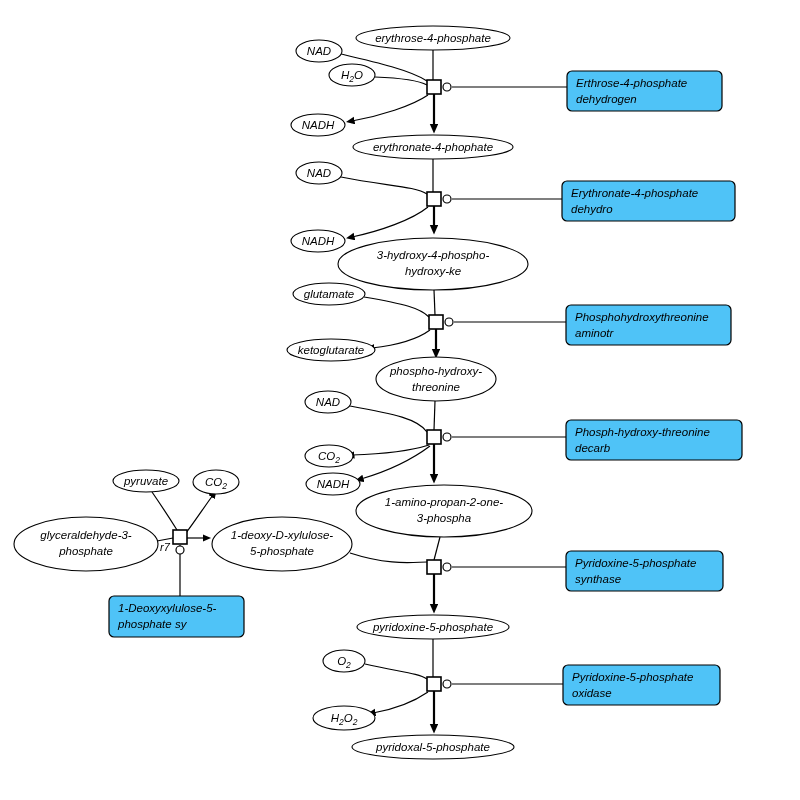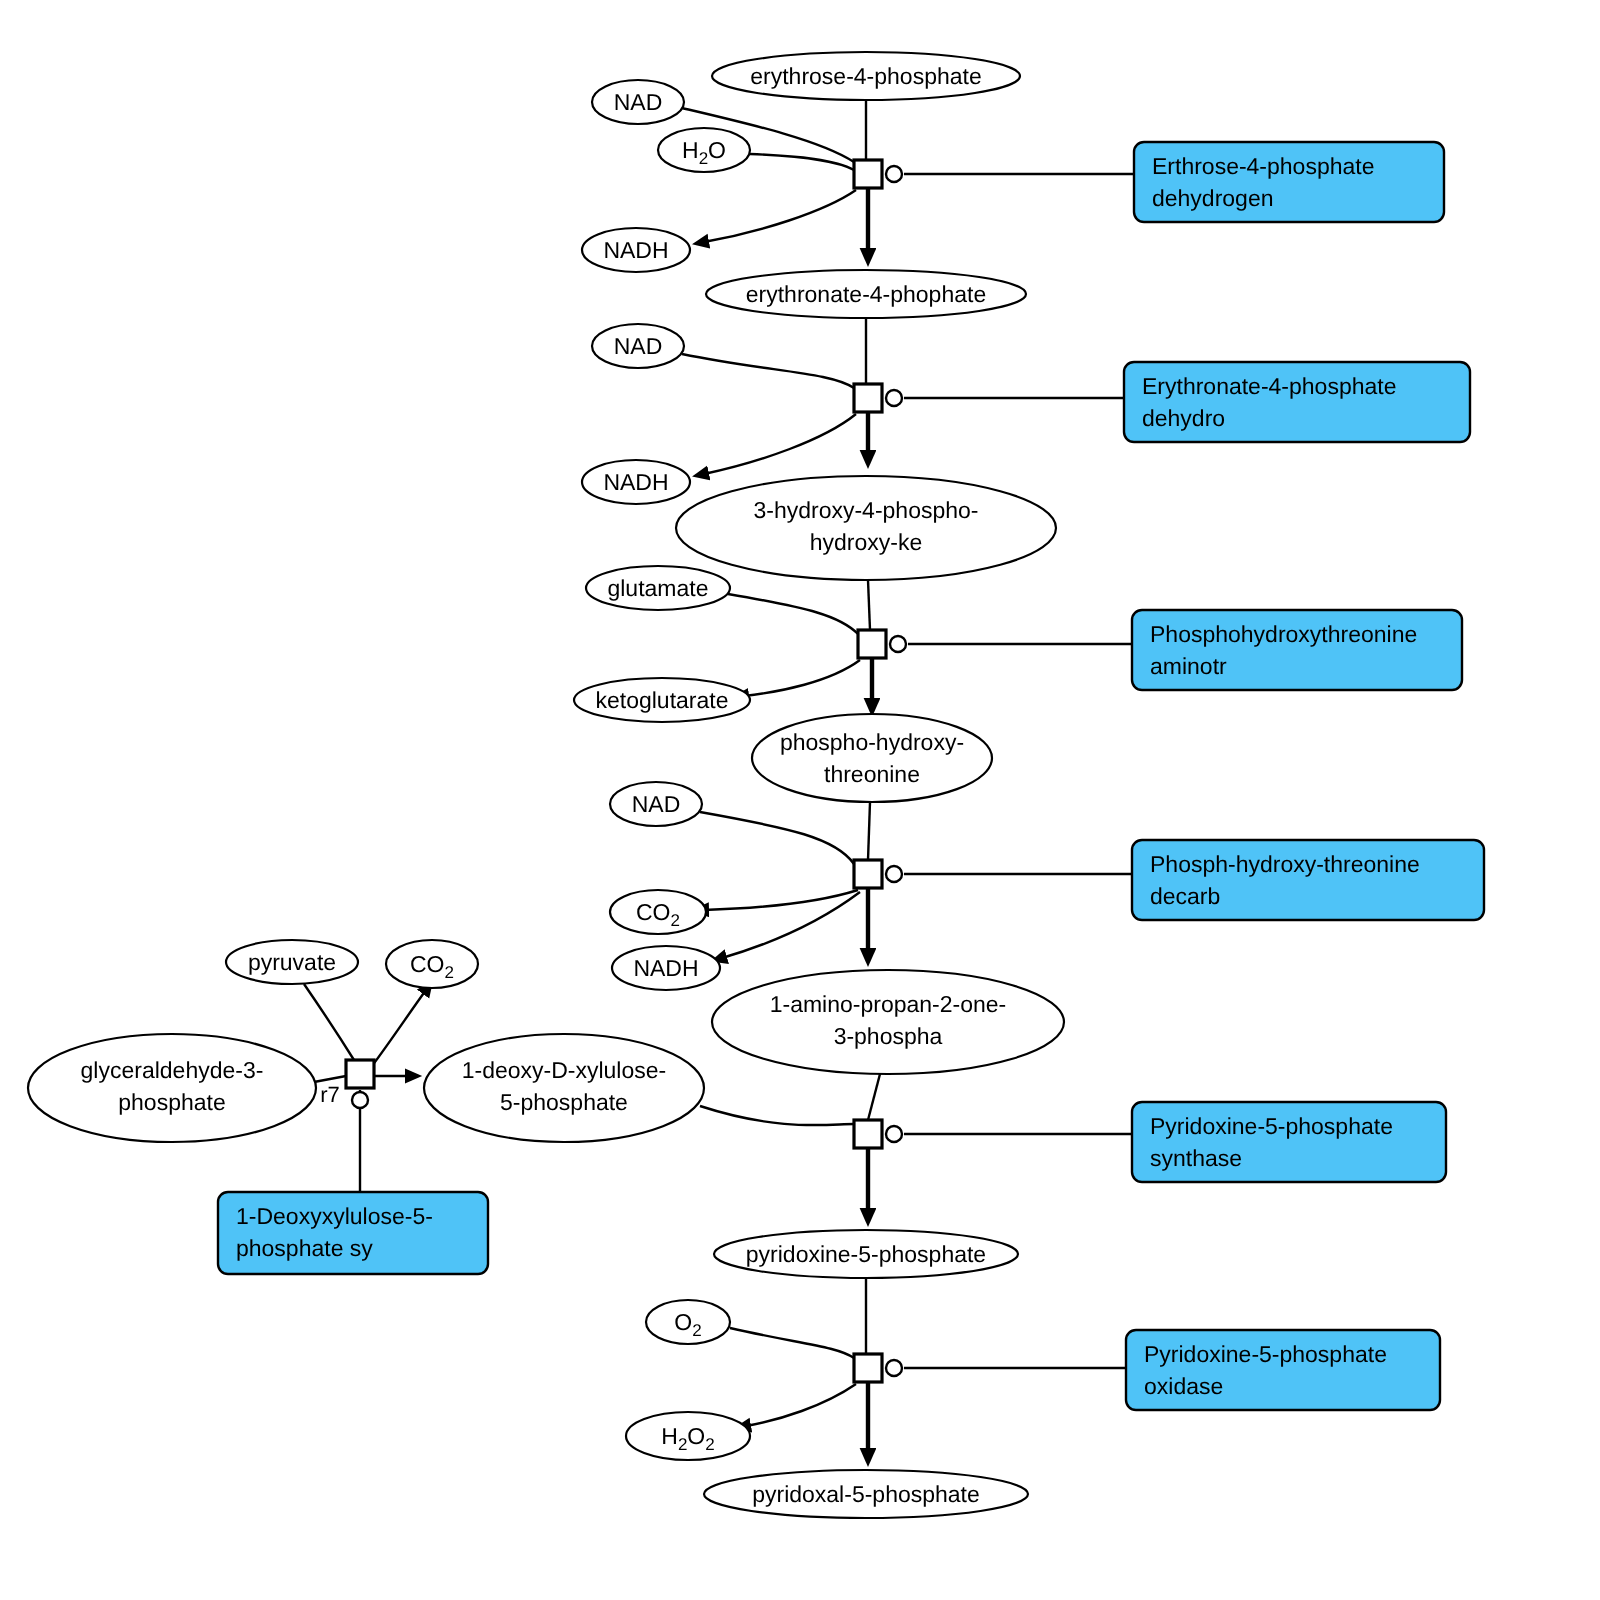--- a/index.html
+++ b/index.html
@@ -1,18 +1,18 @@
 <!DOCTYPE html>
 <html><head>
 <meta charset="utf-8">
 <style>
   html,body{margin:0;padding:0;background:#ffffff;}
   body{width:800px;height:800px;overflow:hidden;
        font-family:"Liberation Sans",sans-serif;}
-  #canvas{position:relative;width:800px;height:664px;}
+  #canvas{position:relative;width:800px;height:664px;font-style:italic;}
   svg{display:block;}
   .met-ellipse{fill:#ffffff;stroke:#000000;stroke-width:1.1;}
   .met-label{font-family:"Liberation Sans",sans-serif;font-size:11.5px;fill:#000000;text-anchor:middle;}
   .edge{fill:none;stroke:#000000;stroke-width:1.2;}
   .edge-thick{fill:none;stroke:#000000;stroke-width:2.2;}
   .rxn-box{fill:#ffffff;stroke:#000000;stroke-width:1.6;}
   .rxn-circle{fill:#ffffff;stroke:#000000;stroke-width:1.2;}
   .rxn-id{font-family:"Liberation Sans",sans-serif;font-size:11px;fill:#000000;text-anchor:middle;}
   .enz-box{fill:#4FC3F7;stroke:#000000;stroke-width:1.2;}
   .enz-label{font-family:"Liberation Sans",sans-serif;font-size:11.5px;fill:#000000;text-anchor:start;}

